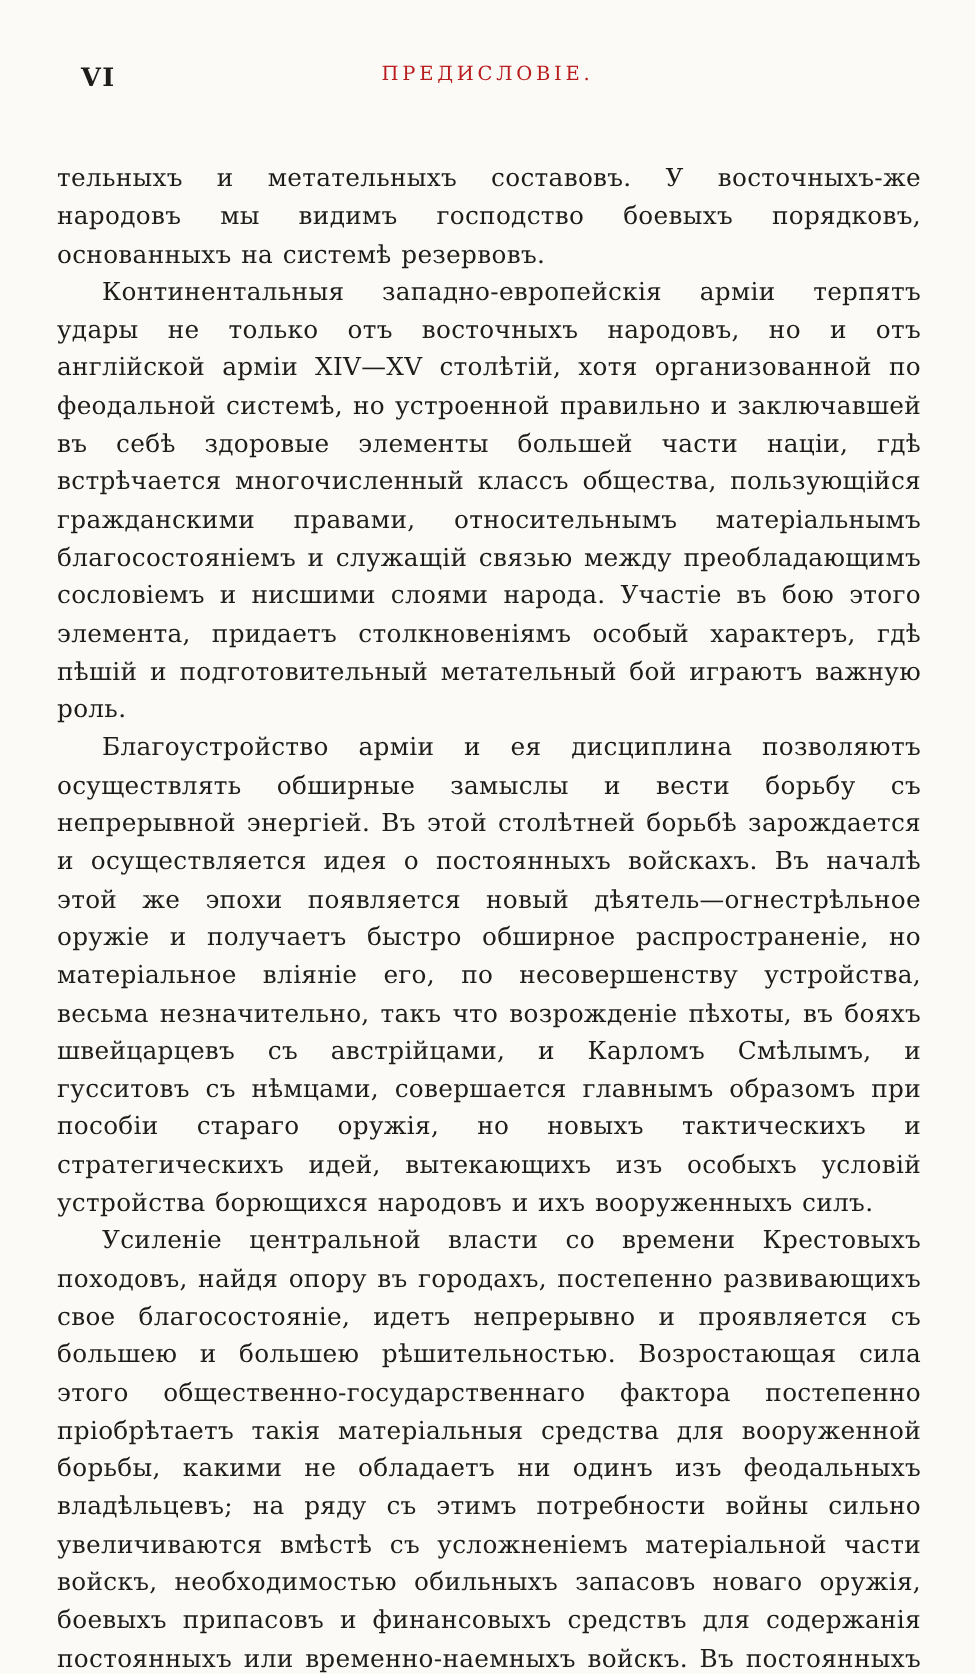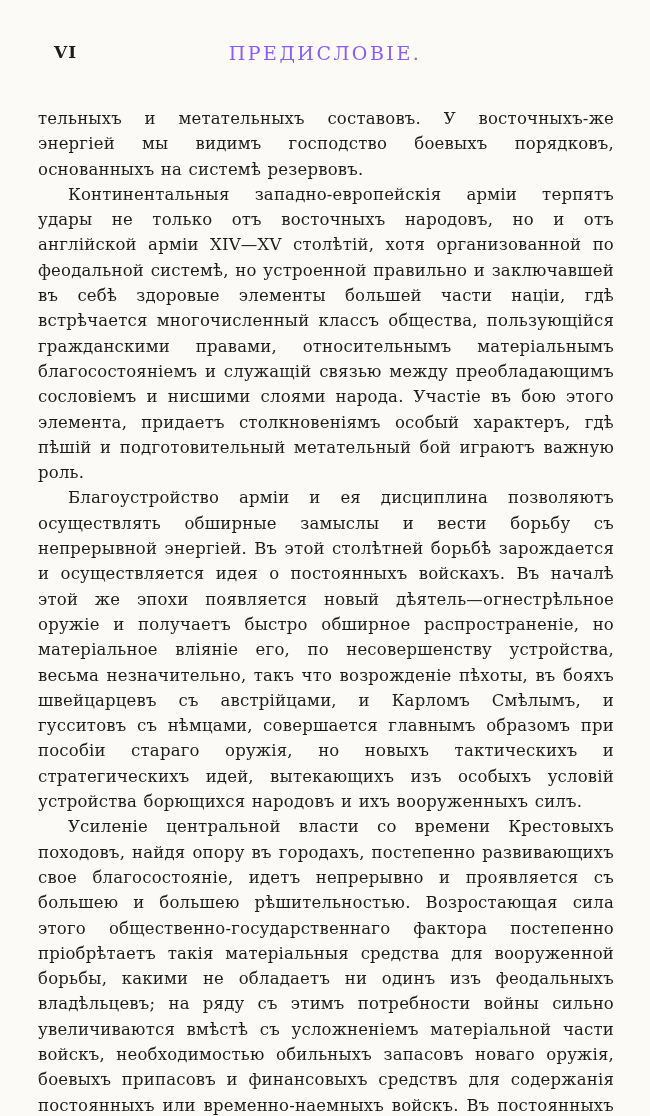--- a/index.html
+++ b/index.html
@@ -31,23 +31,23 @@
     position: absolute;
     left: 16px;
     top: 0;
     font-size: 17px;
     font-weight: bold;
     letter-spacing: 1px;
   }
   .running-title {
     display: block;
     text-align: center;
-    font-size: 19px;
+    font-size: 13px;
     letter-spacing: 2.5px;
-    color: #8b5cf6;
+    color: #b91c1c;
   }
   .body-text {
     position: absolute;
     top: 106px;
     left: 38px;
     width: 576px;
     font-size: 16.5px;
     line-height: 25.3px;
     text-align: justify;
     letter-spacing: 0.2px;
@@ -65,19 +65,19 @@
 <body>
 
 <div class="page">
 
   <div class="page-header">
     <span class="page-number">VI</span>
     <span class="running-title">ПРЕДИСЛОВІЕ.</span>
   </div>
 
   <div class="body-text">
-    <p class="para no-indent">тельныхъ и метательныхъ составовъ. У восточныхъ-же энергіей мы видимъ господство боевыхъ порядковъ, основанныхъ на системѣ резервовъ.</p>
+    <p class="para no-indent">тельныхъ и метательныхъ составовъ. У восточныхъ-же народовъ мы видимъ господство боевыхъ порядковъ, основанныхъ на системѣ резервовъ.</p>
     <p class="para">Континентальныя западно-европейскія арміи терпятъ удары не только отъ восточныхъ народовъ, но и отъ англійской арміи XIV—XV столѣтій, хотя организованной по феодальной системѣ, но устроенной правильно и заключавшей въ себѣ здоровые элементы большей части націи, гдѣ встрѣчается многочисленный классъ общества, пользующійся гражданскими правами, относительнымъ матеріальнымъ благосостояніемъ и служащій связью между преобладающимъ сословіемъ и нисшими слоями народа. Участіе въ бою этого элемента, придаетъ столкновеніямъ особый характеръ, гдѣ пѣшій и подготовительный метательный бой играютъ важную роль.</p>
     <p class="para">Благоустройство арміи и ея дисциплина позволяютъ осуществлять обширные замыслы и вести борьбу съ непрерывной энергіей. Въ этой столѣтней борьбѣ зарождается и осуществляется идея о постоянныхъ войскахъ. Въ началѣ этой же эпохи появляется новый дѣятель—огнестрѣльное оружіе и получаетъ быстро обширное распространеніе, но матеріальное вліяніе его, по несовершенству устройства, весьма незначительно, такъ что возрожденіе пѣхоты, въ бояхъ швейцарцевъ съ австрійцами, и Карломъ Смѣлымъ, и гусситовъ съ нѣмцами, совершается главнымъ образомъ при пособіи стараго оружія, но новыхъ тактическихъ и стратегическихъ идей, вытекающихъ изъ особыхъ условій устройства борющихся народовъ и ихъ вооруженныхъ силъ.</p>
     <p class="para">Усиленіе центральной власти со времени Крестовыхъ походовъ, найдя опору въ городахъ, постепенно развивающихъ свое благосостояніе, идетъ непрерывно и проявляется съ большею и большею рѣшительностью. Возростающая сила этого общественно-государственнаго фактора постепенно пріобрѣтаетъ такія матеріальныя средства для вооруженной борьбы, какими не обладаетъ ни одинъ изъ феодальныхъ владѣльцевъ; на ряду съ этимъ потребности войны сильно увеличиваются вмѣстѣ съ усложненіемъ матеріальной части войскъ, необходимостью обильныхъ запасовъ новаго оружія, боевыхъ припасовъ и финансовыхъ средствъ для содержанія постоянныхъ или временно-наемныхъ войскъ. Въ постоянныхъ или наемныхъ войскахъ (швейцарцы, ландскнехты, рейтары) центральная власть въ XV и XVI столѣтіяхъ находитъ сильное орудіе для борьбы съ феодализмомъ. Но въ свою очередь, подъ вліяніемъ этихъ</p>
   </div>
 
 </div>
 
 </body></html>

